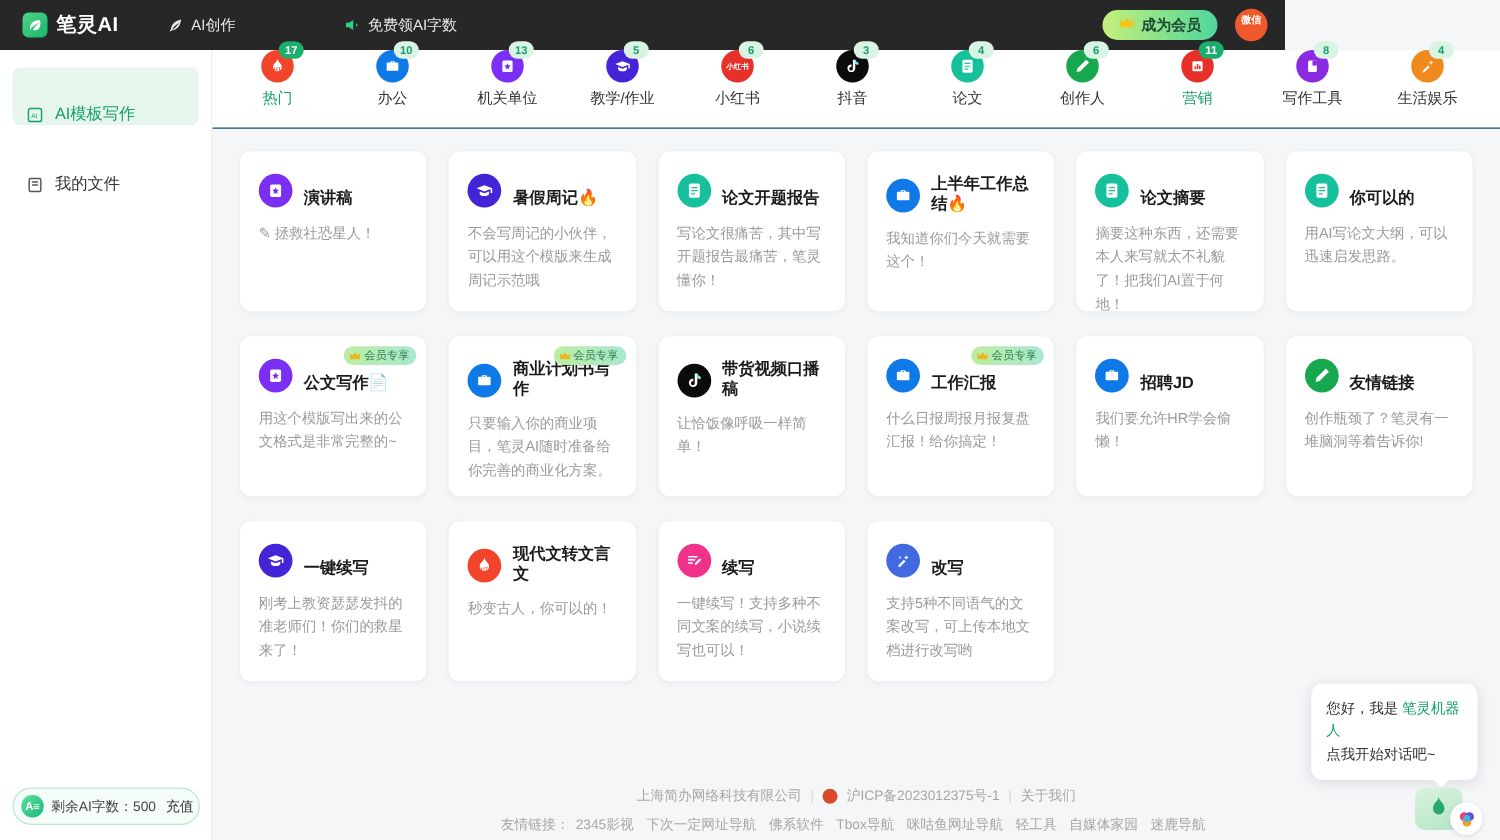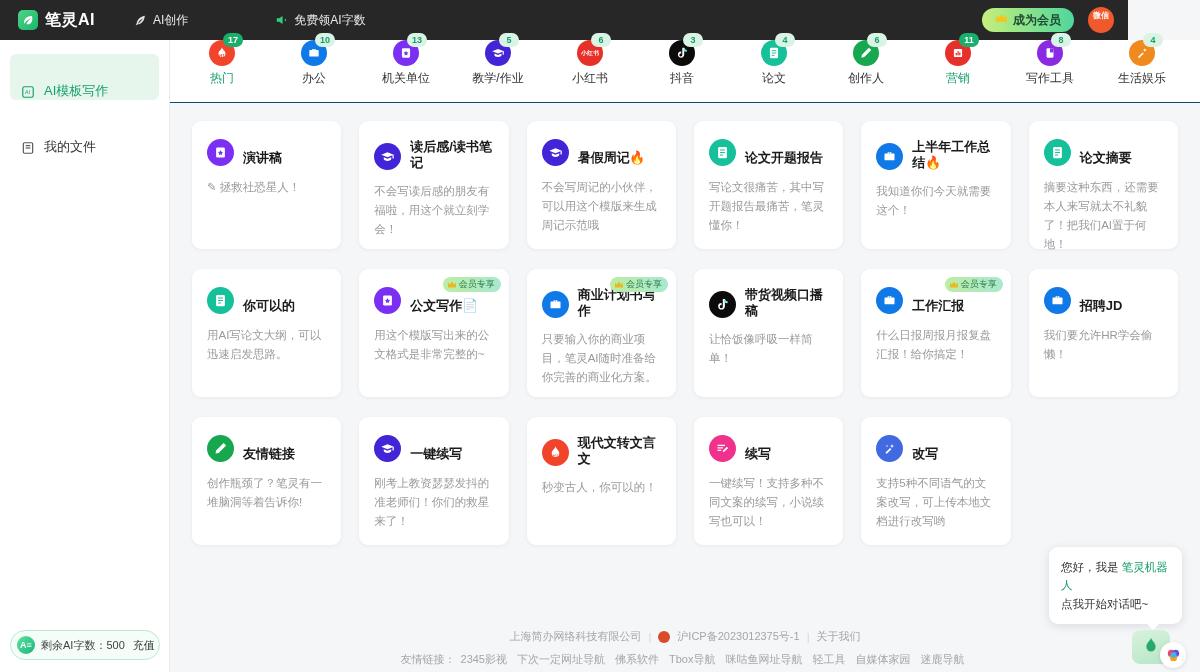--- a/index.html
+++ b/index.html
@@ -3,21 +3,21 @@
 <meta charset="utf-8">
 <style>
   * { box-sizing: border-box; margin: 0; padding: 0; }
   html, body {
     width: 1200px; height: 672px;
     font-family: "Liberation Sans", "DejaVu Sans", sans-serif;
     background: #f5f6f8; overflow: hidden;
   }
   
   .topbar {
-    position: absolute; top: 0; left: 0; width: 1128px; height: 40px;
+    position: absolute; top: 0; left: 0; width: 1028px; height: 40px;
     background: #272727; display: flex; align-items: center; color: #fff;
   }
   .brand { display: flex; align-items: center; margin-left: 18px; }
   .brand-logo {
     width: 20px; height: 20px; border-radius: 5px;
     background: linear-gradient(135deg,#4fd38a,#17b86a);
     display: flex; align-items: center; justify-content: center;
     font-size: 12px; color: #fff;
   }
   .brand-name { font-size: 16px; font-weight: bold; margin-left: 7px; letter-spacing: .5px; }
@@ -337,31 +337,20 @@
         </div>
         <div class="card-desc">✎ 拯救社恐星人！</div>
       </div>
       <div class="card">
         <div class="card-head">
           <div class="card-ic" style="background:#4324d6">
             <svg width="15" height="15" viewBox="0 0 24 24" fill="#fff">
               <path d="M12 5L2 9l10 4 8-3.2V15h2V9L12 5zM6 13v3c0 1.7 2.7 3 6 3s6-1.3 6-3v-3l-6 2.4L6 13z"></path>
             </svg>
           </div>
-          <div class="card-title">读后感/读书笔记</div>
-        </div>
-        <div class="card-desc">不会写读后感的朋友有福啦，用这个就立刻学会！</div>
-      </div>
-      <div class="card">
-        <div class="card-head">
-          <div class="card-ic" style="background:#4324d6">
-            <svg width="15" height="15" viewBox="0 0 24 24" fill="#fff">
-              <path d="M12 5L2 9l10 4 8-3.2V15h2V9L12 5zM6 13v3c0 1.7 2.7 3 6 3s6-1.3 6-3v-3l-6 2.4L6 13z"></path>
-            </svg>
-          </div>
           <div class="card-title">暑假周记🔥</div>
         </div>
         <div class="card-desc">不会写周记的小伙伴，可以用这个模版来生成周记示范哦</div>
       </div>
       <div class="card">
         <div class="card-head">
           <div class="card-ic" style="background:#16c09a">
             <svg width="15" height="15" viewBox="0 0 24 24">
               <rect x="5" y="3" width="14" height="18" rx="2" fill="#fff"></rect>
               <g stroke="#16c09a" stroke-width="1.6">

